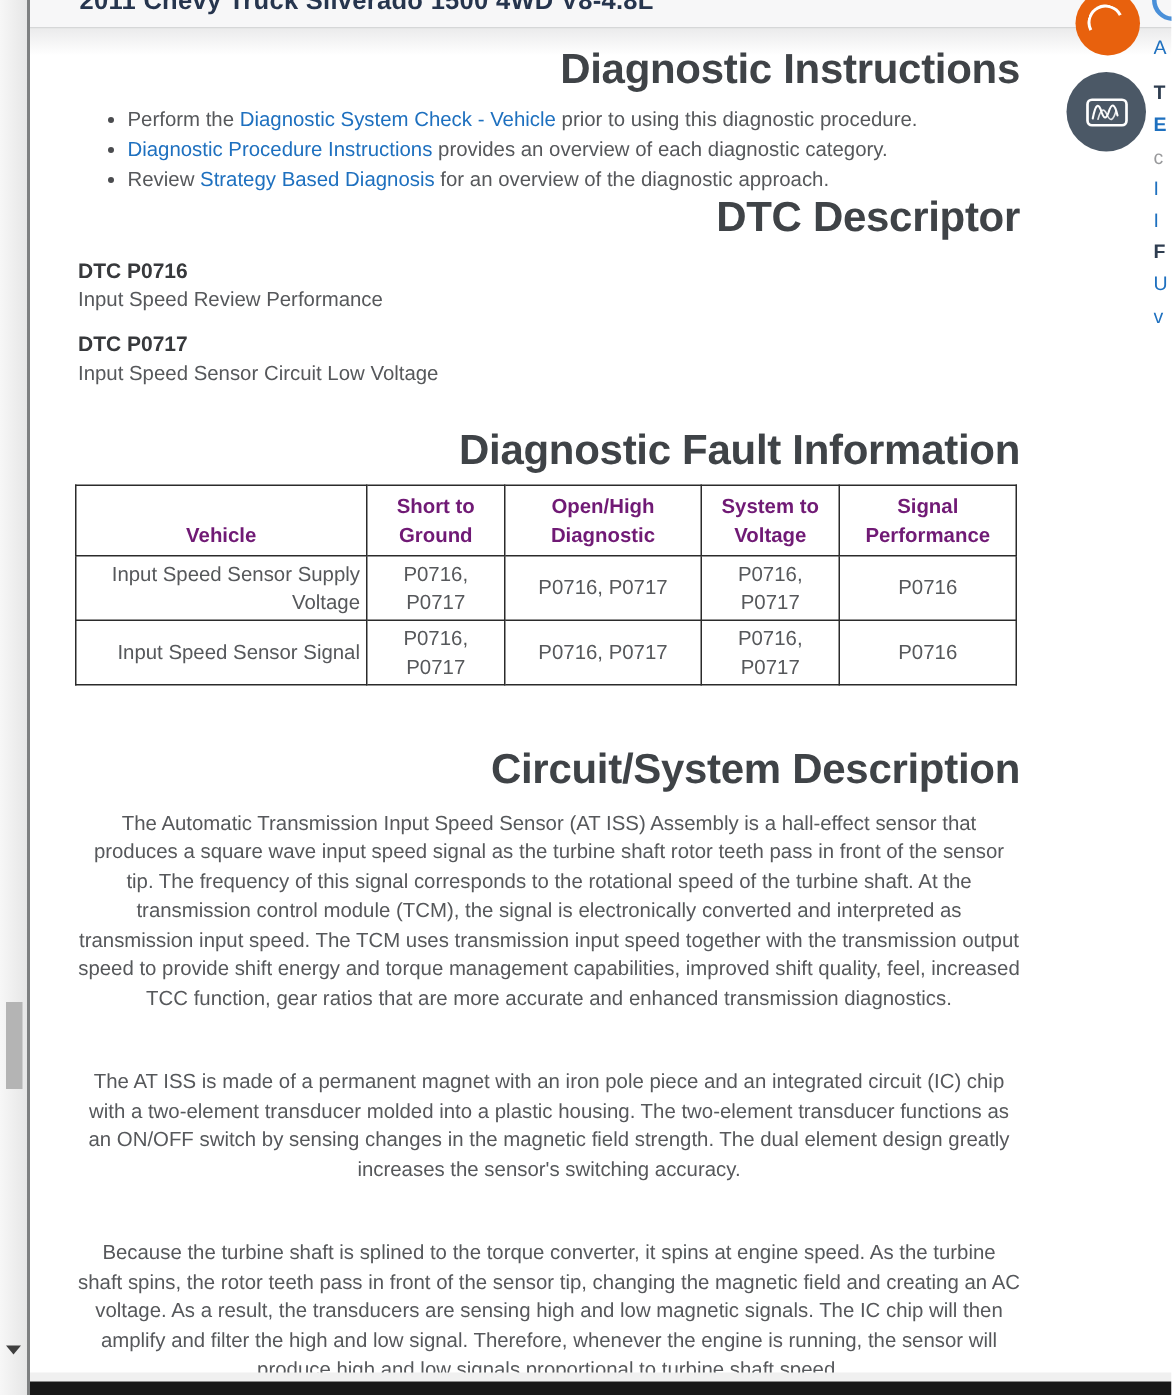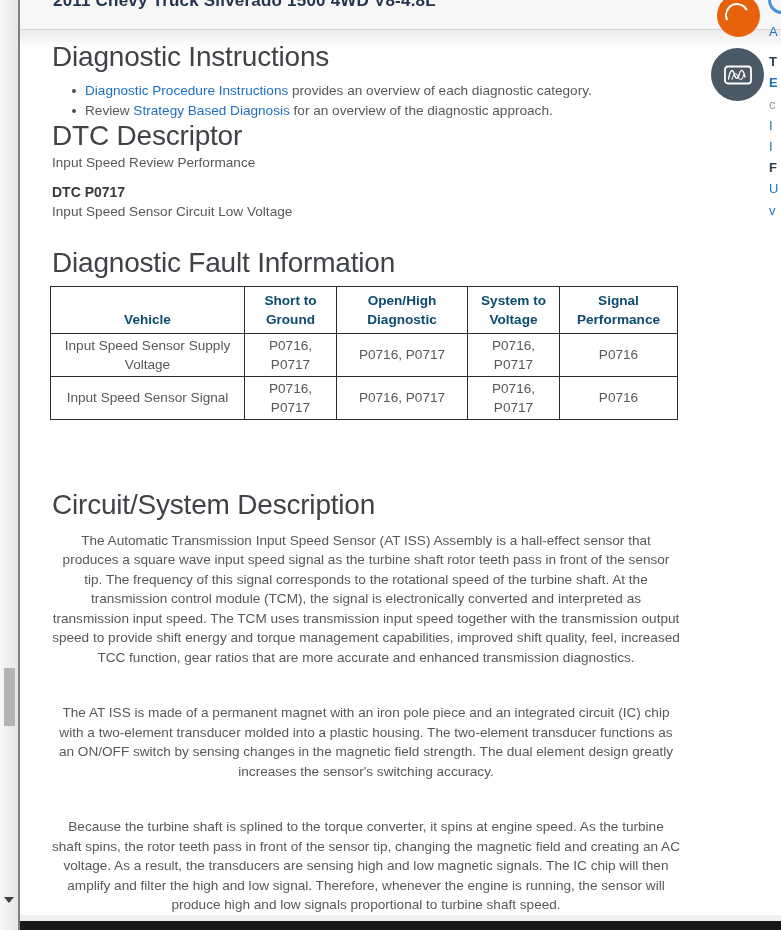--- a/index.html
+++ b/index.html
@@ -28,42 +28,43 @@
     position:absolute; left:18px; top:0; width:2px; height:930px;
     background:#7e8081;
   }
 
   
   .content {
     position:absolute; left:20px; top:0; right:0; bottom:0;
     background:#ffffff;
   }
   .vehicle-bar {
-    position:relative; height:30px; background:#f7f7f8; overflow:hidden;
+    position:relative; height:19px; background:#f7f7f8; overflow:hidden;
     border-bottom:1px solid #d6d7d8;
     text-align:center;
   }
   .vehicle-bar .vtitle {
     position:absolute; left:33px; top:-9px;
     font-size:17px; font-weight:bold; color:#26354e; letter-spacing:0.2px;
     white-space:nowrap;
   }
   .bar-shadow {
     height:18px; background:linear-gradient(to bottom,#ebebec,#ffffff);
   }
 
   .doc { width:628px; margin-left:32px; }
   h1 {
-    font-size:28px; font-weight:400; color:#3f4347; letter-spacing:-0.2px;
+    font-size:28px; font-weight:700; color:#3f4347; letter-spacing:-0.2px;
     line-height:1.08;
+    text-align:right;
   }
   .h-di  { margin-top:-6px; }
   .h-dtc { margin-top:0; }
   .h-dfi { margin-top:27px; }
-  .h-csd { margin-top:70px; }
+  .h-csd { margin-top:41px; }
 
   .body-text, li, td, th { font-size:13.6px; color:#56585b; }
   a.doc-link { color:#1e70bf; text-decoration:none; cursor:pointer; }
 
   ul.instr { list-style:none; margin-top:9px; }
   ul.instr li { position:relative; padding-left:33px; line-height:20px; }
   ul.instr li .dot {
     position:absolute; left:20px; top:8px; width:4px; height:4px;
     border-radius:50%; background:#4a4c4f;
   }
@@ -72,25 +73,25 @@
   .dtc-desc { margin-top:2px; line-height:19px; }
 
   table.fault {
     margin-top:7px; margin-left:-2px; border-collapse:collapse;
     table-layout:fixed; width:627px;
   }
   table.fault th, table.fault td {
     border:1px solid #2b2b2b; padding:2px 4px; line-height:19px;
   }
   table.fault th {
-    font-weight:bold; color:#0c4a6e; text-align:center; vertical-align:bottom;
+    font-weight:bold; color:#701a75; text-align:center; vertical-align:bottom;
     padding-bottom:4px; padding-top:4px;
   }
   table.fault td { text-align:center; vertical-align:middle; }
-  table.fault td.cfirst { text-align:center; }
+  table.fault td.cfirst { text-align:right; }
   .col-circuit { width:194px; } .col-stg { width:92px; } .col-ohr { width:131px; }
   .col-stv { width:92px; } .col-sp { width:118px; }
 
   p.body-text { line-height:19.5px; margin-top:36px;text-align:center; }
   p.body-text.first { margin-top:11px; }
 
   
   .fab-orange {
     position:absolute; left:717px; top:-6px; width:43px; height:43px;
     border-radius:50%; background:#e8610d; z-index:5;
@@ -138,27 +139,29 @@
   <div class="vehicle-bar">
     <div class="vtitle">2011 Chevy Truck Silverado 1500 4WD V8-4.8L</div>
   </div>
   <div class="bar-shadow"></div>
 
   <div class="doc">
 
     <h1 class="h-di">Diagnostic Instructions</h1>
 
     <ul class="instr">
+      <li><span class="dot"></span><span>Perform the </span><a class="doc-link">Diagnostic System Check - Vehicle</a><span> prior to using this diagnostic procedure.</span></li>
       <li><span class="dot"></span><span></span><a class="doc-link">Diagnostic Procedure Instructions</a><span> provides an overview of each diagnostic category.</span></li>
       <li><span class="dot"></span><span>Review </span><a class="doc-link">Strategy Based Diagnosis</a><span> for an overview of the diagnostic approach.</span></li>
     </ul>
 
     <h1 class="h-dtc">DTC Descriptor</h1>
 
     <div>
+      <div class="dtc-code">DTC P0716</div>
       <div class="dtc-desc body-text">Input Speed Review Performance</div>
     </div>
     <div>
       <div class="dtc-code">DTC P0717</div>
       <div class="dtc-desc body-text">Input Speed Sensor Circuit Low Voltage</div>
     </div>
 
     <h1 class="h-dfi">Diagnostic Fault Information</h1>
 
     <table class="fault">

